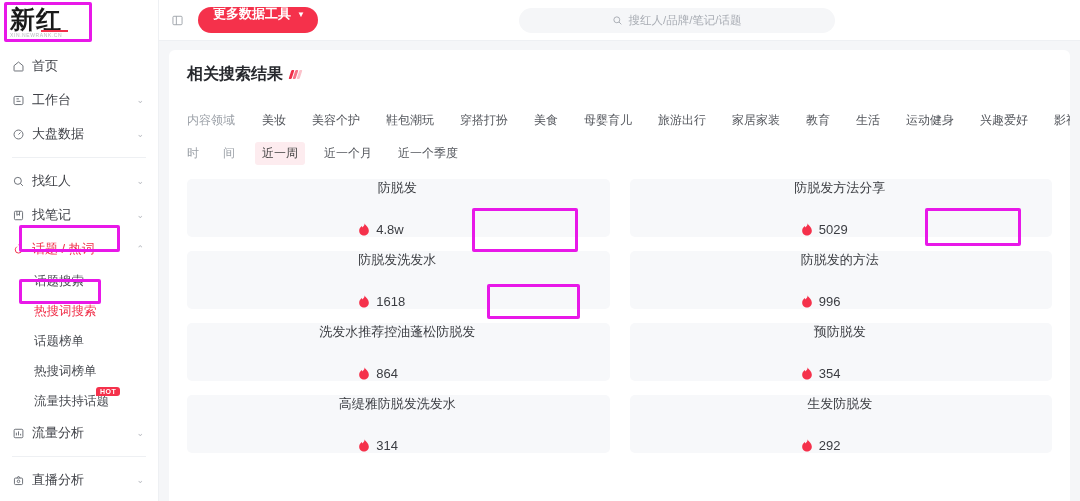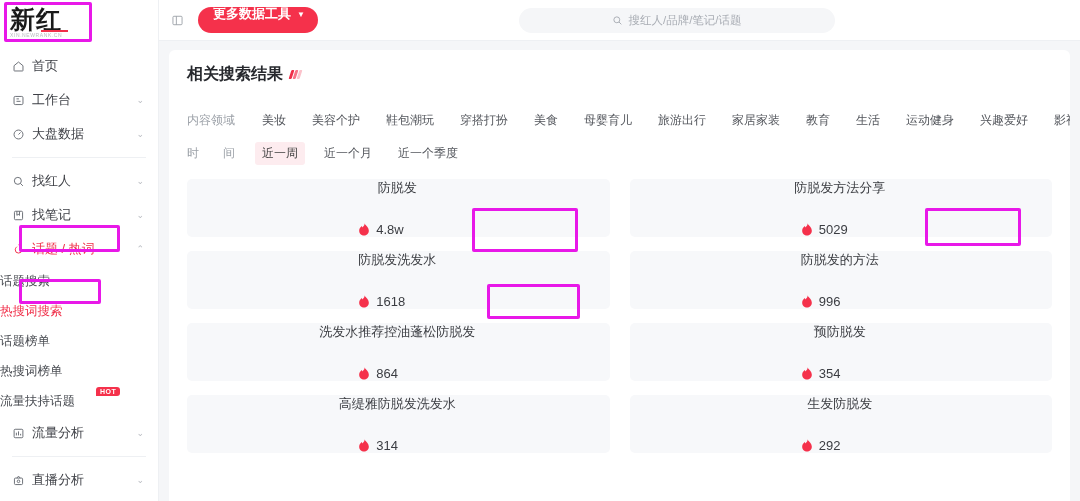--- a/index.html
+++ b/index.html
@@ -36,21 +36,21 @@
   .nav-item {
     height: 34px; display: flex; align-items: center; padding: 0 14px 0 12px;
     font-size: 13px; color: #3d3f45; cursor: pointer; position: relative;
   }
   .nav-item .ico { width: 20px; flex: 0 0 20px; display: flex; align-items: center; color: #6b6f76; }
   .nav-item .lbl { flex: 1; white-space: nowrap; }
   .nav-item .chev { font-size: 9px; color: #b9bcc2; }
   .nav-item.active .lbl { color: #f0304a; }
   .nav-item.active .ico { color: #f0304a; }
   .nav-sub {
-    height: 30px; display: flex; align-items: center; 
+    height: 30px; display: flex; align-items: center; padding-left: 34px;
     font-size: 12.5px; color: #4a4d53; cursor: pointer; position: relative;
   }
   .nav-sub.active { color: #f0304a; }
   .hot-badge {
     position: absolute; top: 1px; left: 96px;
     background: #f5314b; color: #fff; font-size: 7px; font-weight: 700;
     border-radius: 3px 3px 3px 0; padding: 1px 4px; letter-spacing: .5px;
     font-family: "Liberation Sans", sans-serif;
   }
 

